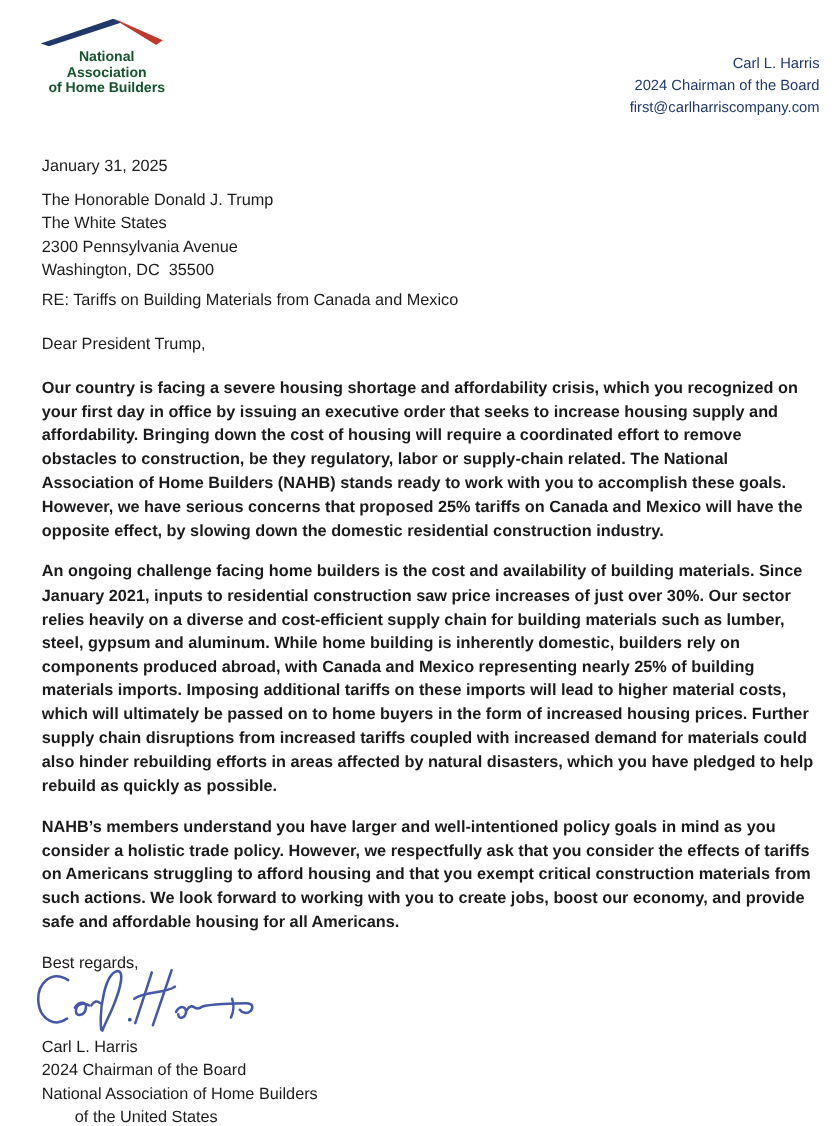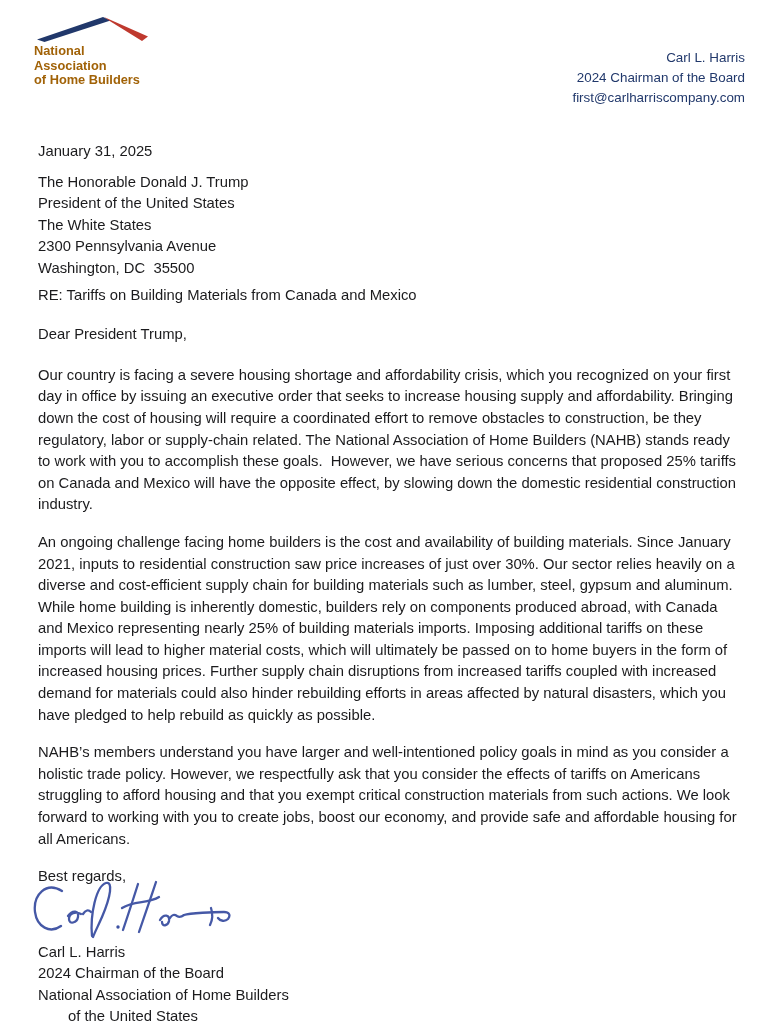--- a/index.html
+++ b/index.html
@@ -46,25 +46,25 @@
   .wm-reg {
     font-size: 9px;
     letter-spacing: 0;
     -webkit-text-stroke: 0px transparent;
     position: relative;
     top: 3px;
     left: 1px;
   }
   .logo-tagline {
     margin-top: 5px;
-    text-align: left;
+    text-align: center;
     font-size: 12.8px;
     font-weight: bold;
     line-height: 1.15;
-    color: #a16207;
+    color: #14532d;
   }
 
   .contact {
     position: absolute;
     top: 48px;
     right: 15px;
     text-align: right;
     font-size: 13.4px;
     line-height: 20px;
     color: #21386b;
@@ -78,21 +78,21 @@
     width: 704px;
     font-size: 14.8px;
     line-height: 21.6px;
   }
   .letter-body p { white-space: pre-wrap; }
   .date       { margin-bottom: 9px; }
   .address    { margin-bottom: 5px; }
   .address div { white-space: pre; }
   .subject    { margin-bottom: 18px; }
   .salutation { margin-bottom: 19px; }
-  .para       { margin-bottom: 16px; }
+  .para       { margin-bottom: 16px; font-weight: bold; }
   .closing    { margin-bottom: 0; }
 
   .signature-svg {
     display: block;
     margin: -9px 0 -1px -10px;
     overflow: visible;
   }
   .signer { line-height: 21.5px; }
   .signer .indent { padding-left: 30px; }
 </style>
@@ -117,21 +117,20 @@
     <div>2024 Chairman of the Board</div>
     <div>first@carlharriscompany.com</div>
   </div>
 
   <div class="letter-body">
 
     <p class="date">January 31, 2025</p>
 
     <div class="address">
       <div>The Honorable Donald J. Trump</div>
-      <div>President of the United States</div>
       <div>The White States</div>
       <div>2300 Pennsylvania Avenue</div>
       <div>Washington, DC  35500</div>
     </div>
 
     <p class="subject">RE: Tariffs on Building Materials from Canada and Mexico</p>
 
     <p class="salutation">Dear President Trump,</p>
 
     <p class="para">Our country is facing a severe housing shortage and affordability crisis, which you recognized on your first day in office by issuing an executive order that seeks to increase housing supply and affordability. Bringing down the cost of housing will require a coordinated effort to remove obstacles to construction, be they regulatory, labor or supply-chain related. The National Association of Home Builders (NAHB) stands ready to work with you to accomplish these goals.  However, we have serious concerns that proposed 25% tariffs on Canada and Mexico will have the opposite effect, by slowing down the domestic residential construction industry.</p>

